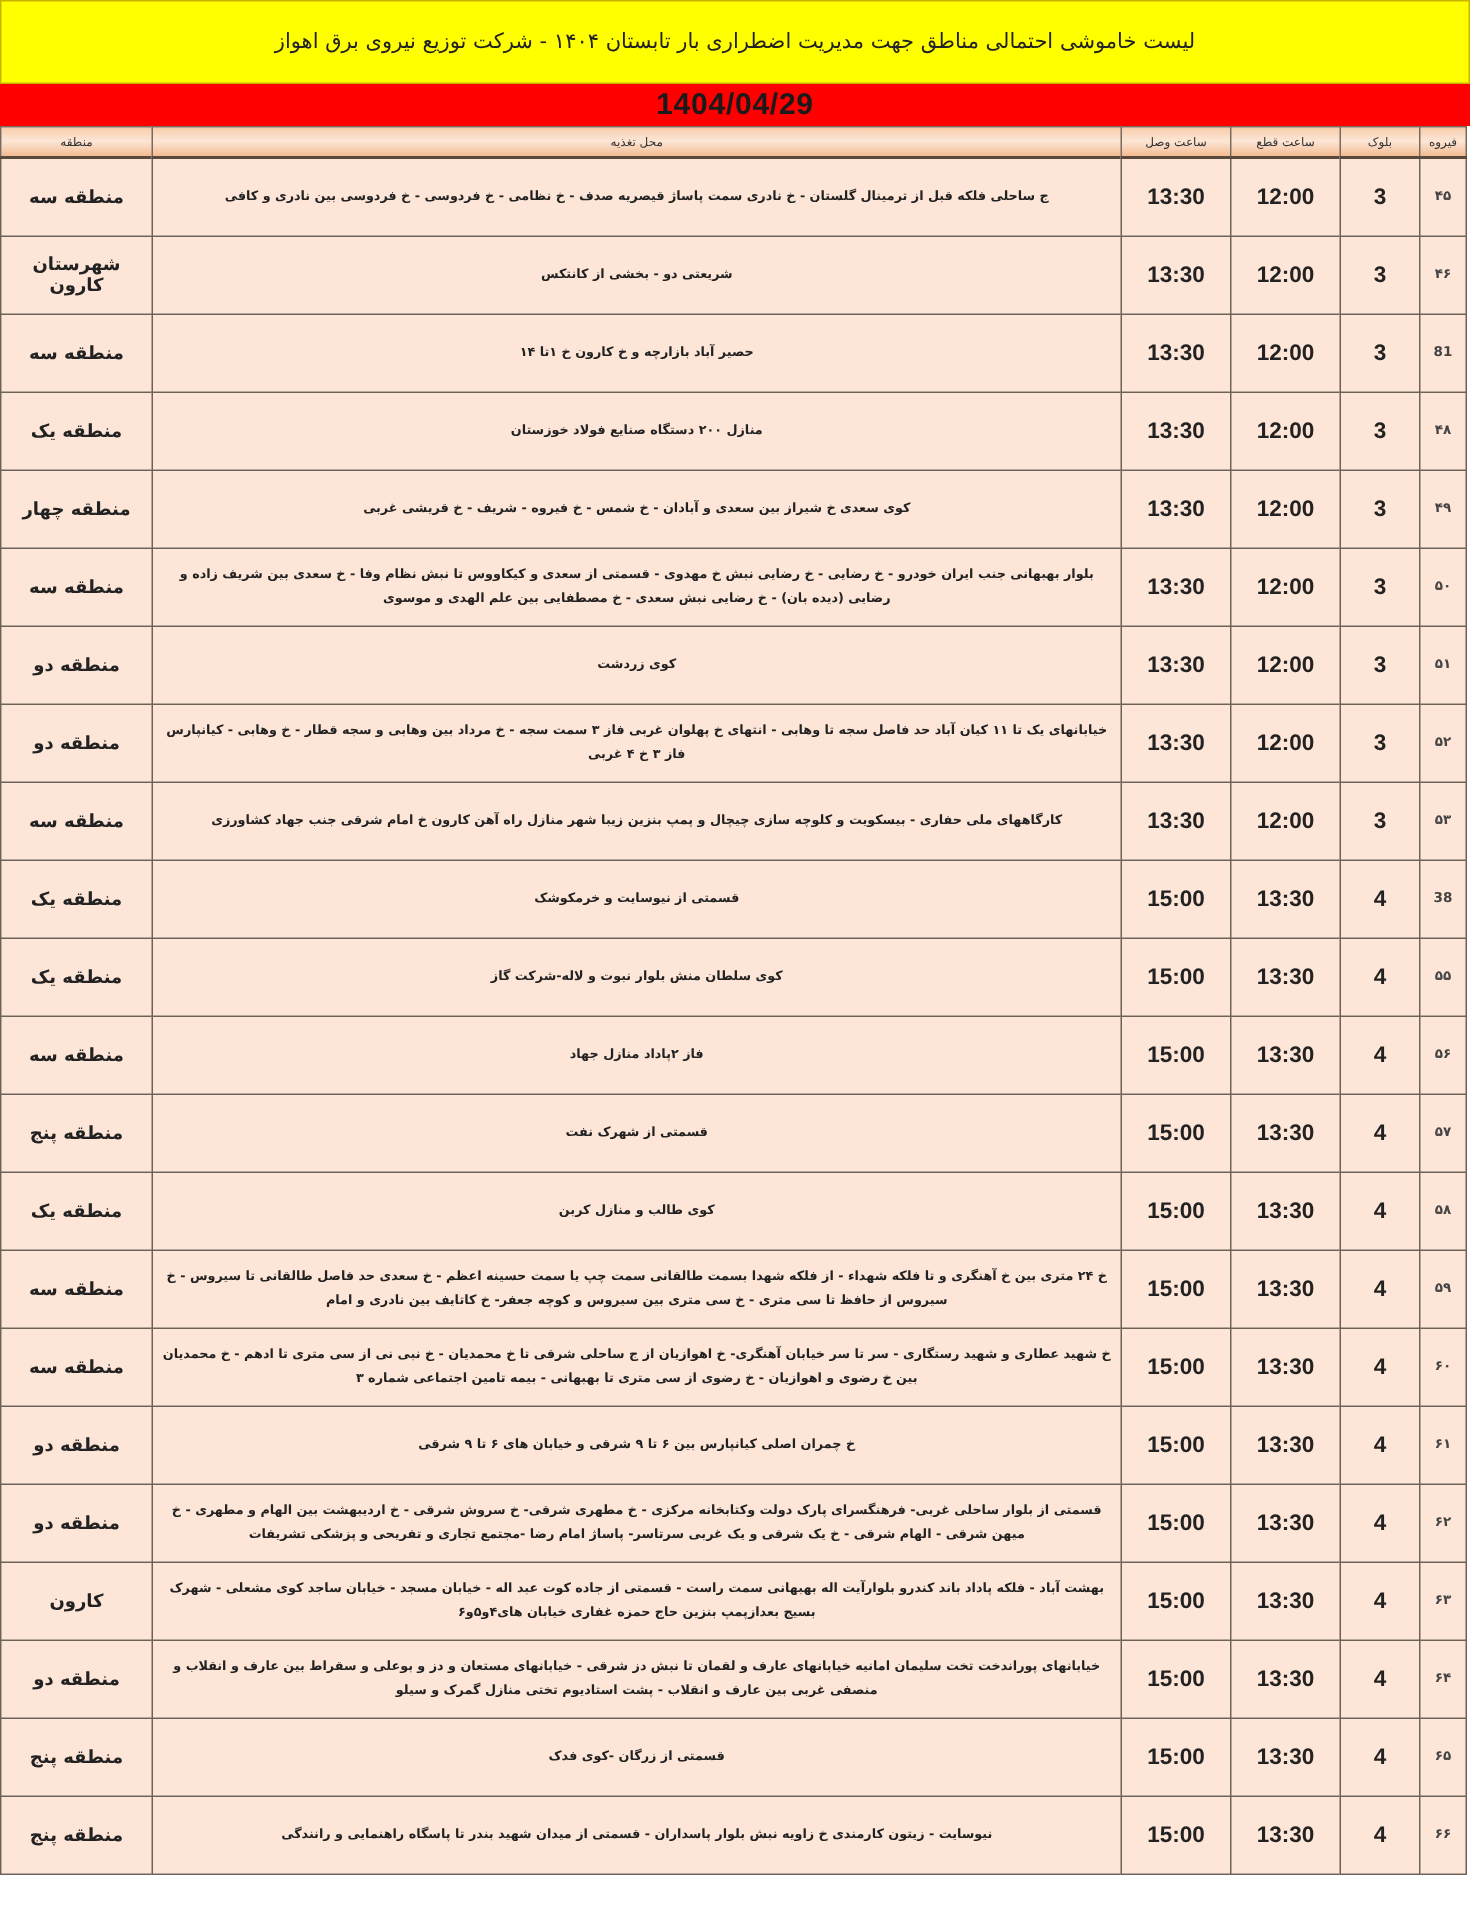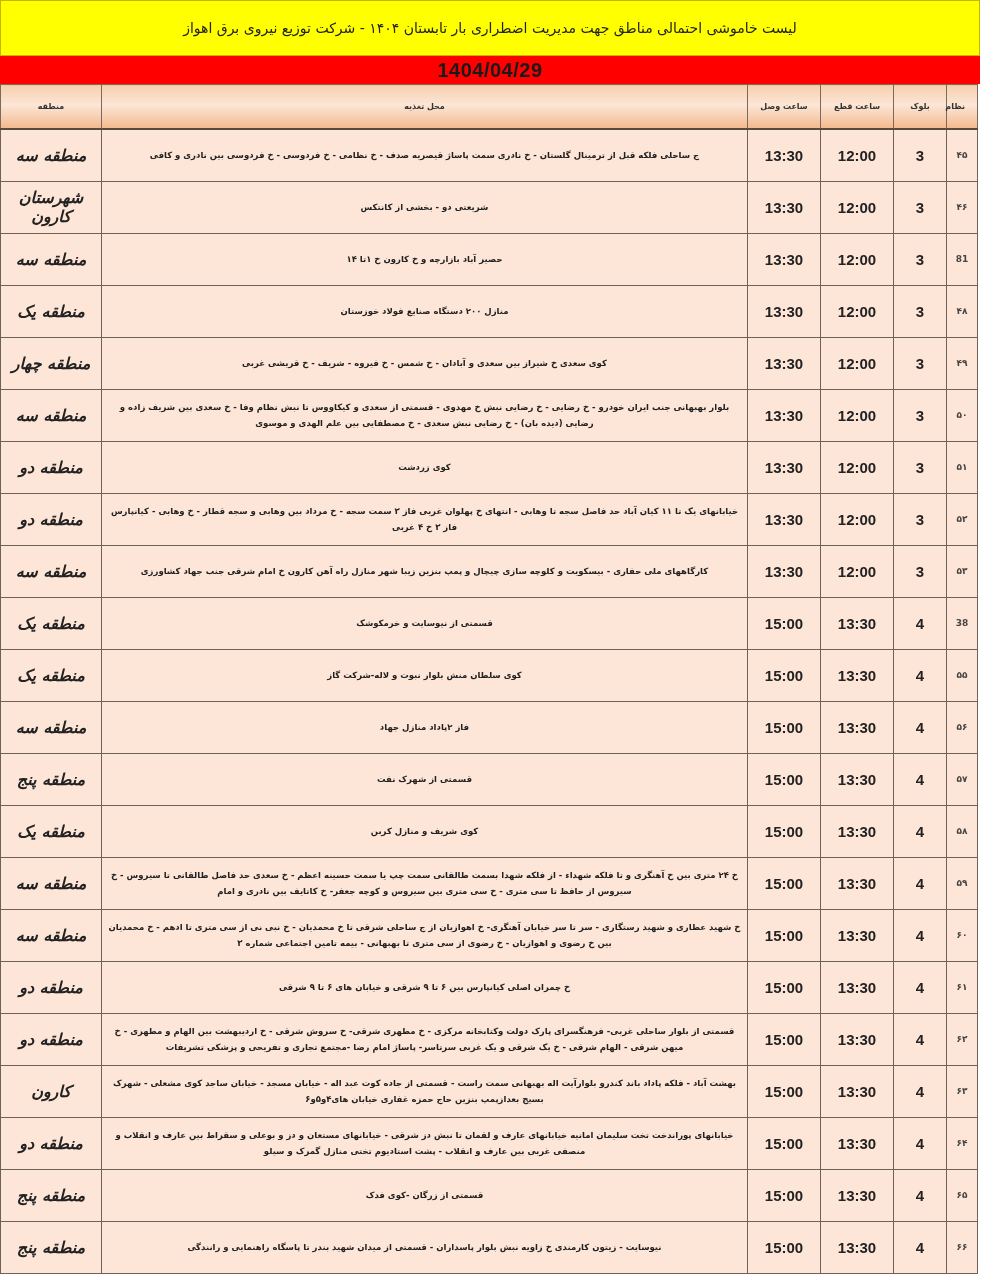--- a/index.html
+++ b/index.html
@@ -19,58 +19,58 @@
     height: 28px; background: #ff0000;
     display: flex; align-items: center; justify-content: center;
     font-family: Liberation Sans, sans-serif;
     font-size: 20px; font-weight: bold; color: #1a1a1a; letter-spacing: 0.5px;
   }
   table.grid {
     width: 977px; border-collapse: collapse; table-layout: fixed;
     direction: rtl;
   }
   table.grid th {
-    height: 19px; padding: 12px;
+    height: 19px; padding: 0;
     background: linear-gradient(to bottom, #f7cfae 0%, #fce6d6 45%, #f3b98e 100%);
     border: 1px solid #7a6a5c; border-bottom: 2px solid #5a4a3c;
-    font-size: 8px; font-weight: bold; color: #333; margin-top: 14px;
+    font-size: 8px; font-weight: normal; color: #333; margin-top: 14px;
   }
   table.grid td {
     background: #fde5d7;
     border: 1px solid #6e6258;
     padding: 0 4px; text-align: center; vertical-align: middle;
     height: 52px; box-sizing: border-box;
   }
   td.c-row { font-size: 9px; color: #444; font-weight: bold; }
   td.c-block, td.c-cut, td.c-con {
     font-family: "Liberation Sans", sans-serif;
     font-weight: bold; font-size: 15px; color: #222; direction: ltr;
   }
   td.c-loc { font-size: 8.5px; font-weight: bold; color: #222; line-height: 16px; }
-  td.c-zone { font-size: 16px; font-weight: bold; color: #222; font-style: italic; }
+  td.c-zone { font-size: 12px; font-weight: bold; color: #222; }
 </style>
 </head>
 <body>
 
 <div class="sheet">
   <div class="title-bar">لیست خاموشی احتمالی مناطق جهت مدیریت اضطراری بار تابستان ۱۴۰۴ - شرکت توزیع نیروی برق اهواز</div>
   <div class="date-bar">1404/04/29</div>
 
   <table class="grid">
     <colgroup>
       <col style="width:31px">
       <col style="width:53px">
       <col style="width:73px">
       <col style="width:73px">
       <col style="width:646px">
       <col style="width:101px">
     </colgroup>
     <thead>
       <tr>
-        <th>نظام</th>
+        <th>فیروه</th>
         <th>بلوک</th>
         <th>ساعت قطع</th>
         <th>ساعت وصل</th>
         <th>محل تغذیه</th>
         <th>منطقه</th>
       </tr>
     </thead>
     <tbody id="rows">
         <tr>
           <td class="c-row">۴۵</td>
@@ -174,21 +174,21 @@
           <td class="c-cut">13:30</td>
           <td class="c-con">15:00</td>
           <td class="c-loc">قسمتی از شهرک نفت</td>
           <td class="c-zone">منطقه پنج</td>
         </tr>
         <tr>
           <td class="c-row">۵۸</td>
           <td class="c-block">4</td>
           <td class="c-cut">13:30</td>
           <td class="c-con">15:00</td>
-          <td class="c-loc">کوی شریف و منازل کربن</td>
+          <td class="c-loc">کوی طالب و منازل کربن</td>
           <td class="c-zone">منطقه یک</td>
         </tr>
         <tr>
           <td class="c-row">۵۹</td>
           <td class="c-block">4</td>
           <td class="c-cut">13:30</td>
           <td class="c-con">15:00</td>
           <td class="c-loc">خ ۲۴ متری بین خ آهنگری و تا فلکه شهداء - از فلکه شهدا بسمت طالقانی سمت چپ یا سمت حسینه اعظم - خ سعدی حد فاصل طالقانی تا سیروس - خ سیروس از حافظ تا سی متری - خ سی متری بین سیروس و کوچه جعفر- خ کاتایف بین نادری و امام</td>
           <td class="c-zone">منطقه سه</td>
         </tr>

